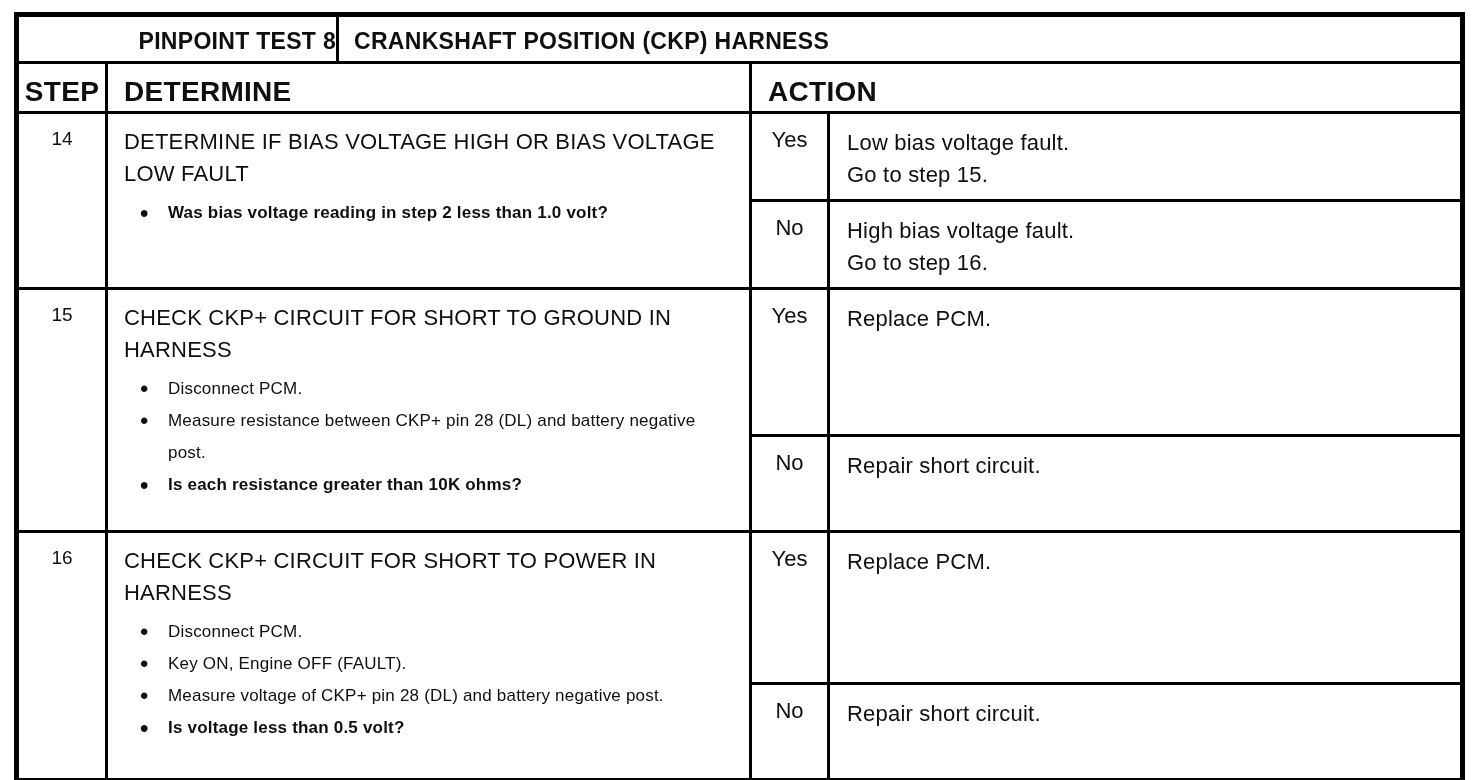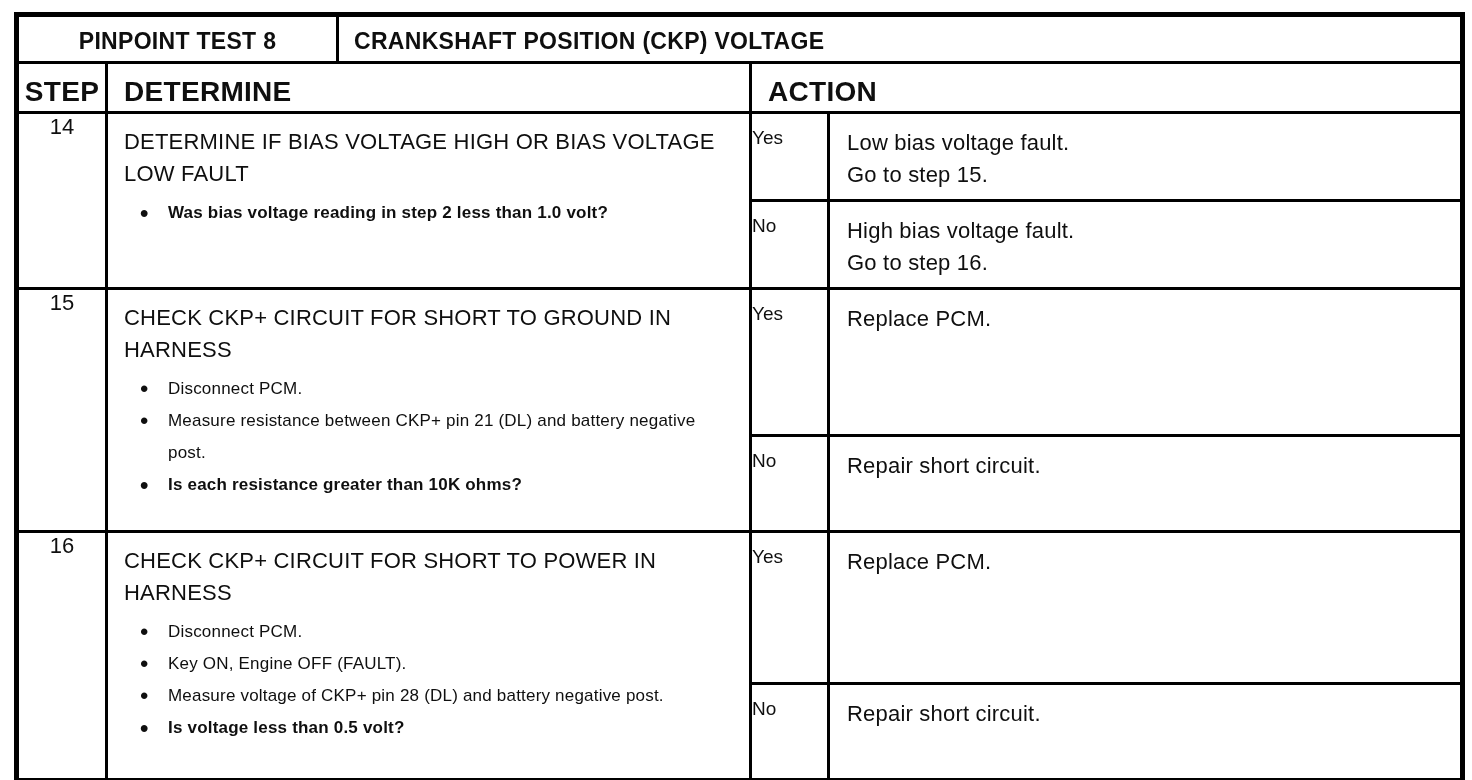--- a/index.html
+++ b/index.html
@@ -31,21 +31,21 @@
     border: 3px solid #000;
     vertical-align: top;
     padding: 0;
     background: #fff;
   }
   
   .title-row td { height: 48px; }
   .title-left {
     font-weight: bold;
     font-size: 23px;
-    text-align: center;
+    text-align: right;
     padding-top: 11px;
     letter-spacing: 0.3px;
   }
   .title-right {
     font-weight: bold;
     font-size: 23px;
     padding: 11px 10px 0 15px;
     letter-spacing: 0.3px;
     white-space: nowrap;
     overflow: hidden;
@@ -55,22 +55,23 @@
   .hcell {
     font-weight: bold;
     font-size: 28px;
     padding-top: 12px;
     letter-spacing: 0.3px;
   }
   .hcell.step-h { text-align: center; padding-left: 0; }
   .hcell.pad { padding-left: 16px; }
   
   .step-cell {
-    font-size: 22px;
+    font-size: 19px;
     text-align: center;
+    padding-top: 14px;
   }
   .insp-cell { padding: 12px 14px 10px 16px; }
   .insp-heading {
     font-size: 22px;
     line-height: 32px;
     letter-spacing: 0.2px;
   }
   ul.bullets {
     list-style: none;
     margin: 7px 0 0 0;
@@ -85,22 +86,22 @@
   }
   ul.bullets li::before {
     content: "\2022";
     position: absolute;
     left: 16px;
     top: 0;
     font-size: 24px;
   }
   ul.bullets li.q { font-weight: bold; }
   .yn-cell {
-    font-size: 19px;
-    text-align: left;
+    font-size: 22px;
+    text-align: center;
     padding-top: 13px;
   }
   .act-cell { padding: 13px 12px 8px 17px; }
   .act-line {
     font-size: 22px;
     line-height: 32px;
     letter-spacing: 0.2px;
   }
   .act-line:empty { display: none; }
   
@@ -120,21 +121,21 @@
       <col style="width:90px">
       <col style="width:231px">
       <col style="width:413px">
       <col style="width:78px">
       <col style="width:634px">
     </colgroup>
 
     <tbody>
         <tr class="title-row">
       <td colspan="2" class="title-left">PINPOINT TEST 8</td>
-      <td colspan="3" class="title-right">CRANKSHAFT POSITION (CKP) VOLTAGE</td>
+      <td colspan="3" class="title-right">CRANKSHAFT POSITION (CKP) HARNESS</td>
     </tr>
 
     <tr class="header-row">
       <td class="hcell step-h">STEP</td>
       <td colspan="2" class="hcell pad">DETERMINE</td>
       <td colspan="2" class="hcell pad">ACTION</td>
     </tr>
 
     <tr class="r14-yes">
       <td class="step-cell" rowspan="2">14</td>
@@ -157,21 +158,21 @@
         <div class="act-line">Go to step 16.</div>
       </td>
     </tr>
 
     <tr class="r15-yes">
       <td class="step-cell" rowspan="2">15</td>
       <td class="insp-cell" rowspan="2" colspan="2">
         <div class="insp-heading">CHECK CKP+ CIRCUIT FOR SHORT TO GROUND IN HARNESS</div>
         <ul class="bullets">
           <li>Disconnect PCM.</li>
-          <li>Measure resistance between CKP+ pin 21 (DL) and battery negative post.</li>
+          <li>Measure resistance between CKP+ pin 28 (DL) and battery negative post.</li>
           <li class="q">Is each resistance greater than 10K ohms?</li>
         </ul>
       </td>
       <td class="yn-cell">Yes</td>
       <td class="act-cell">
         <div class="act-line">Replace PCM.</div>
       </td>
     </tr>
     <tr class="r15-no">
       <td class="yn-cell">No</td>

